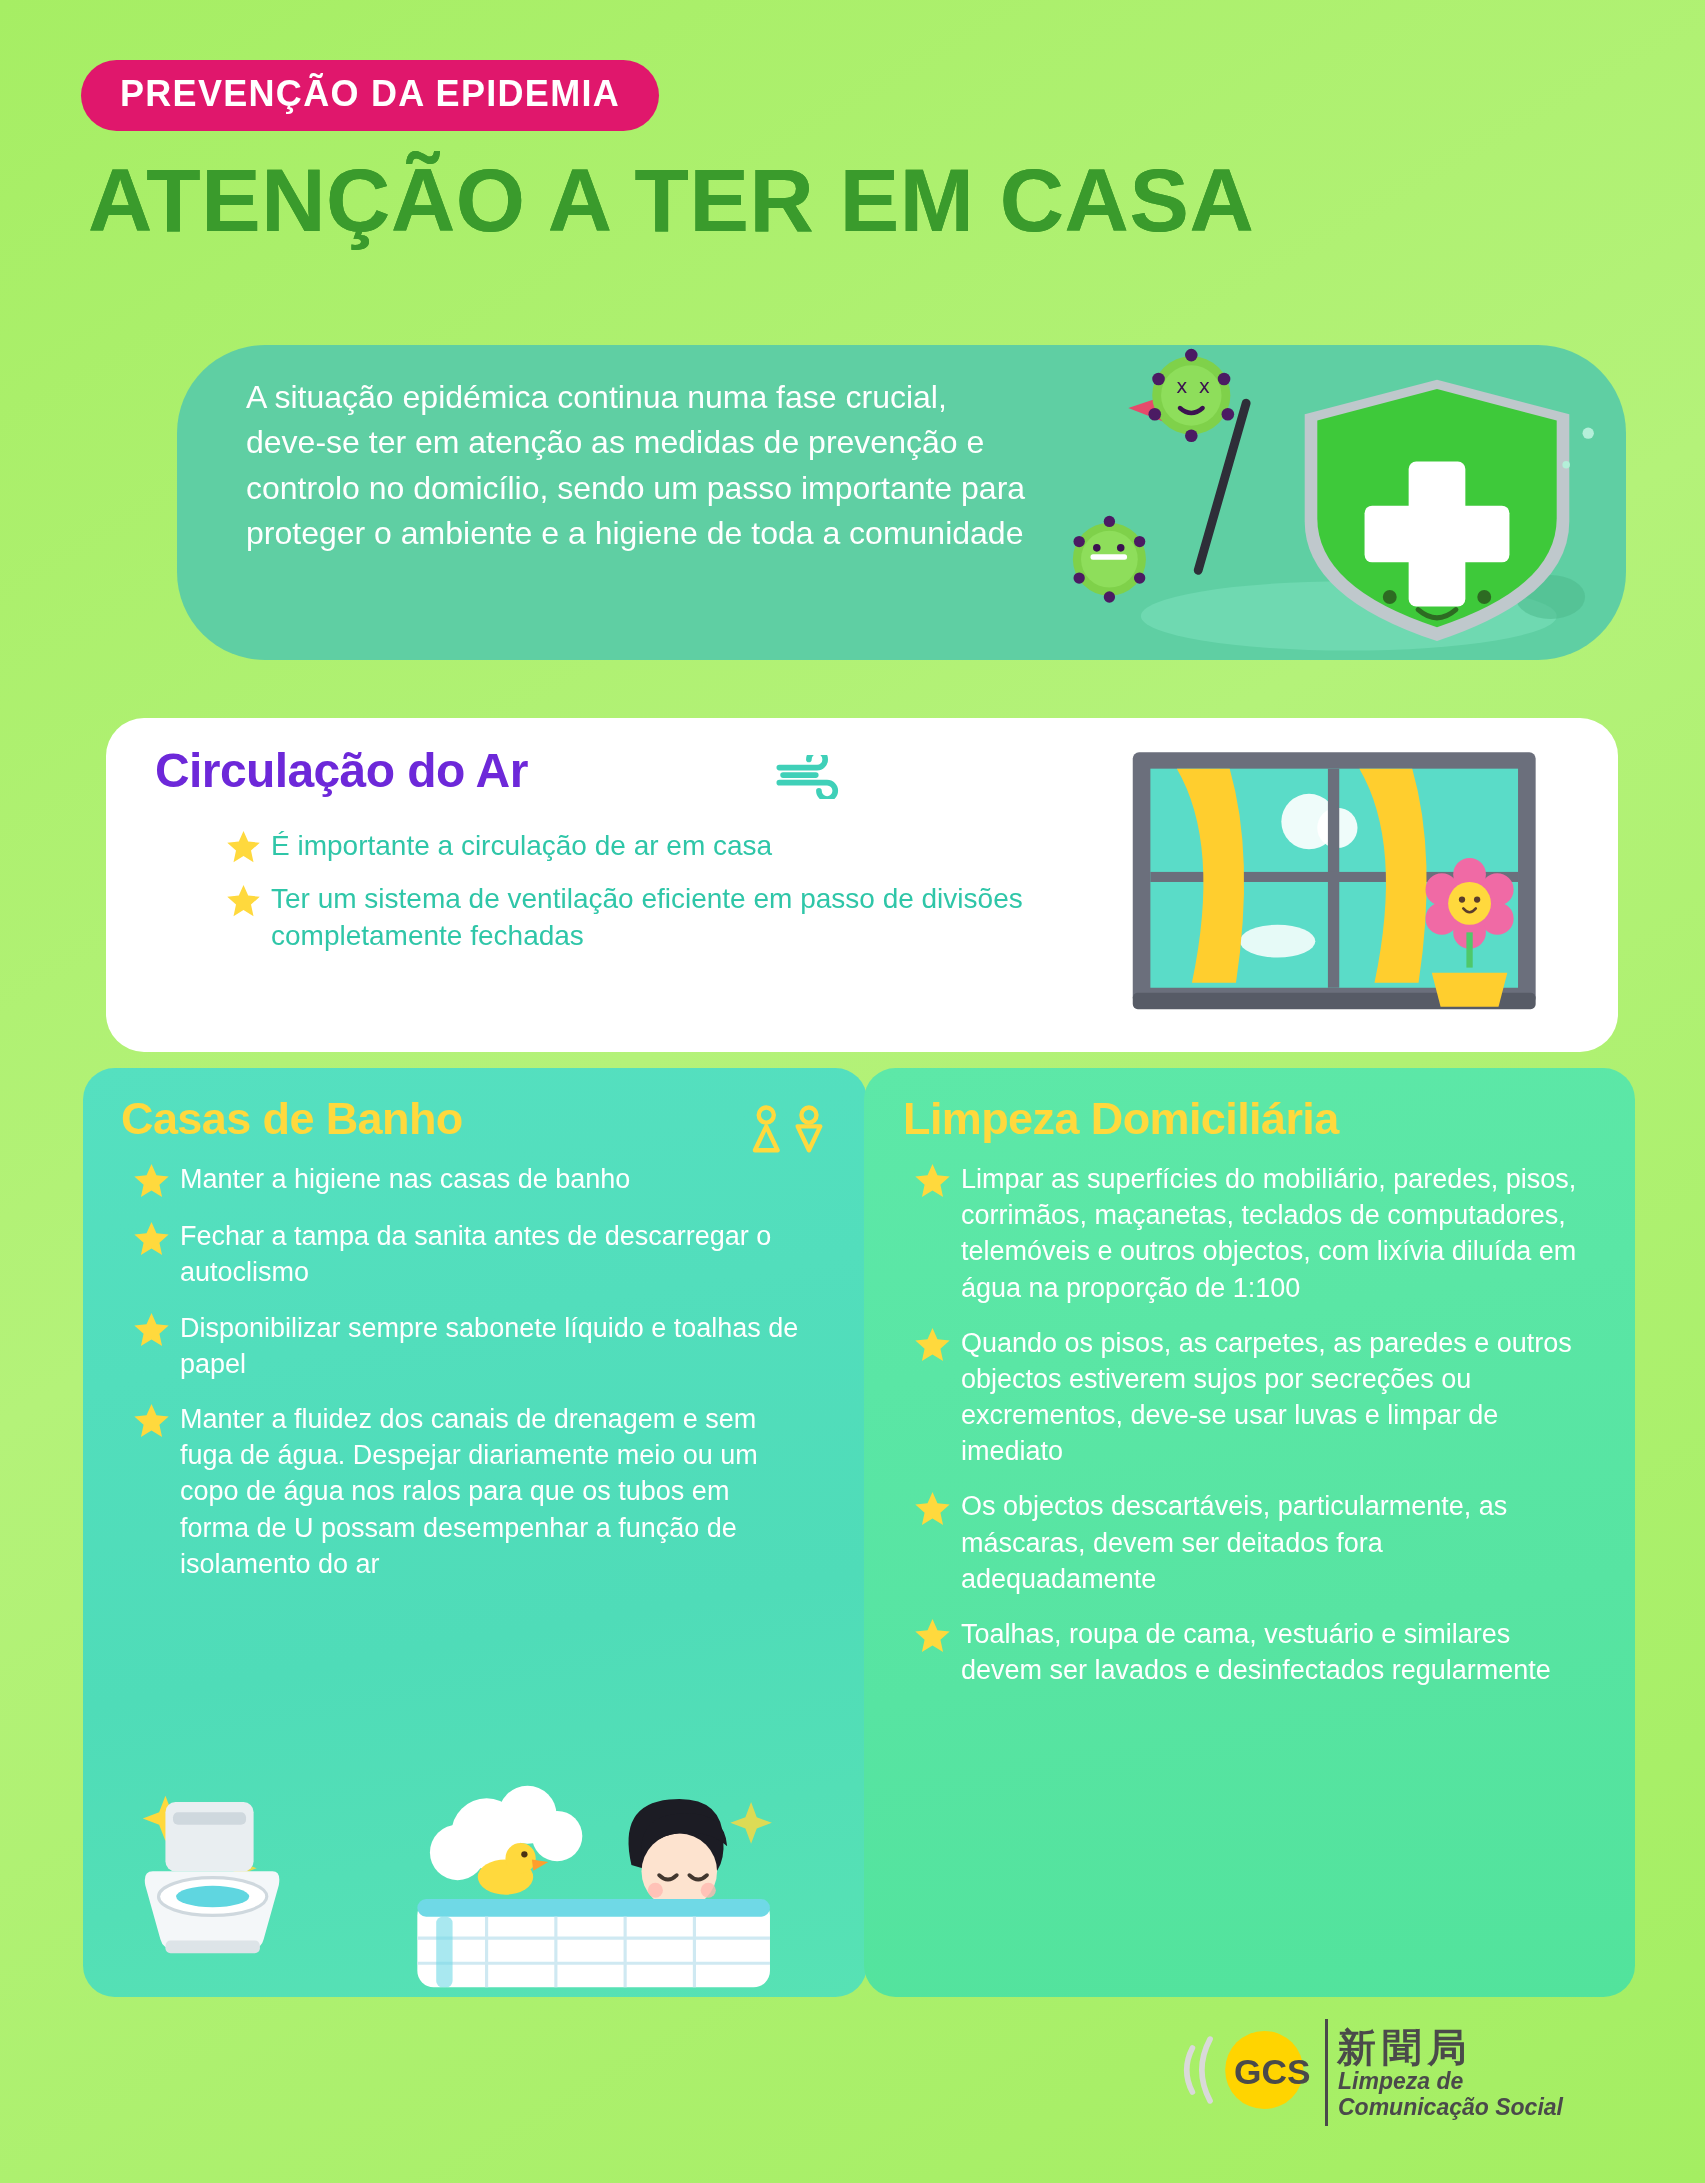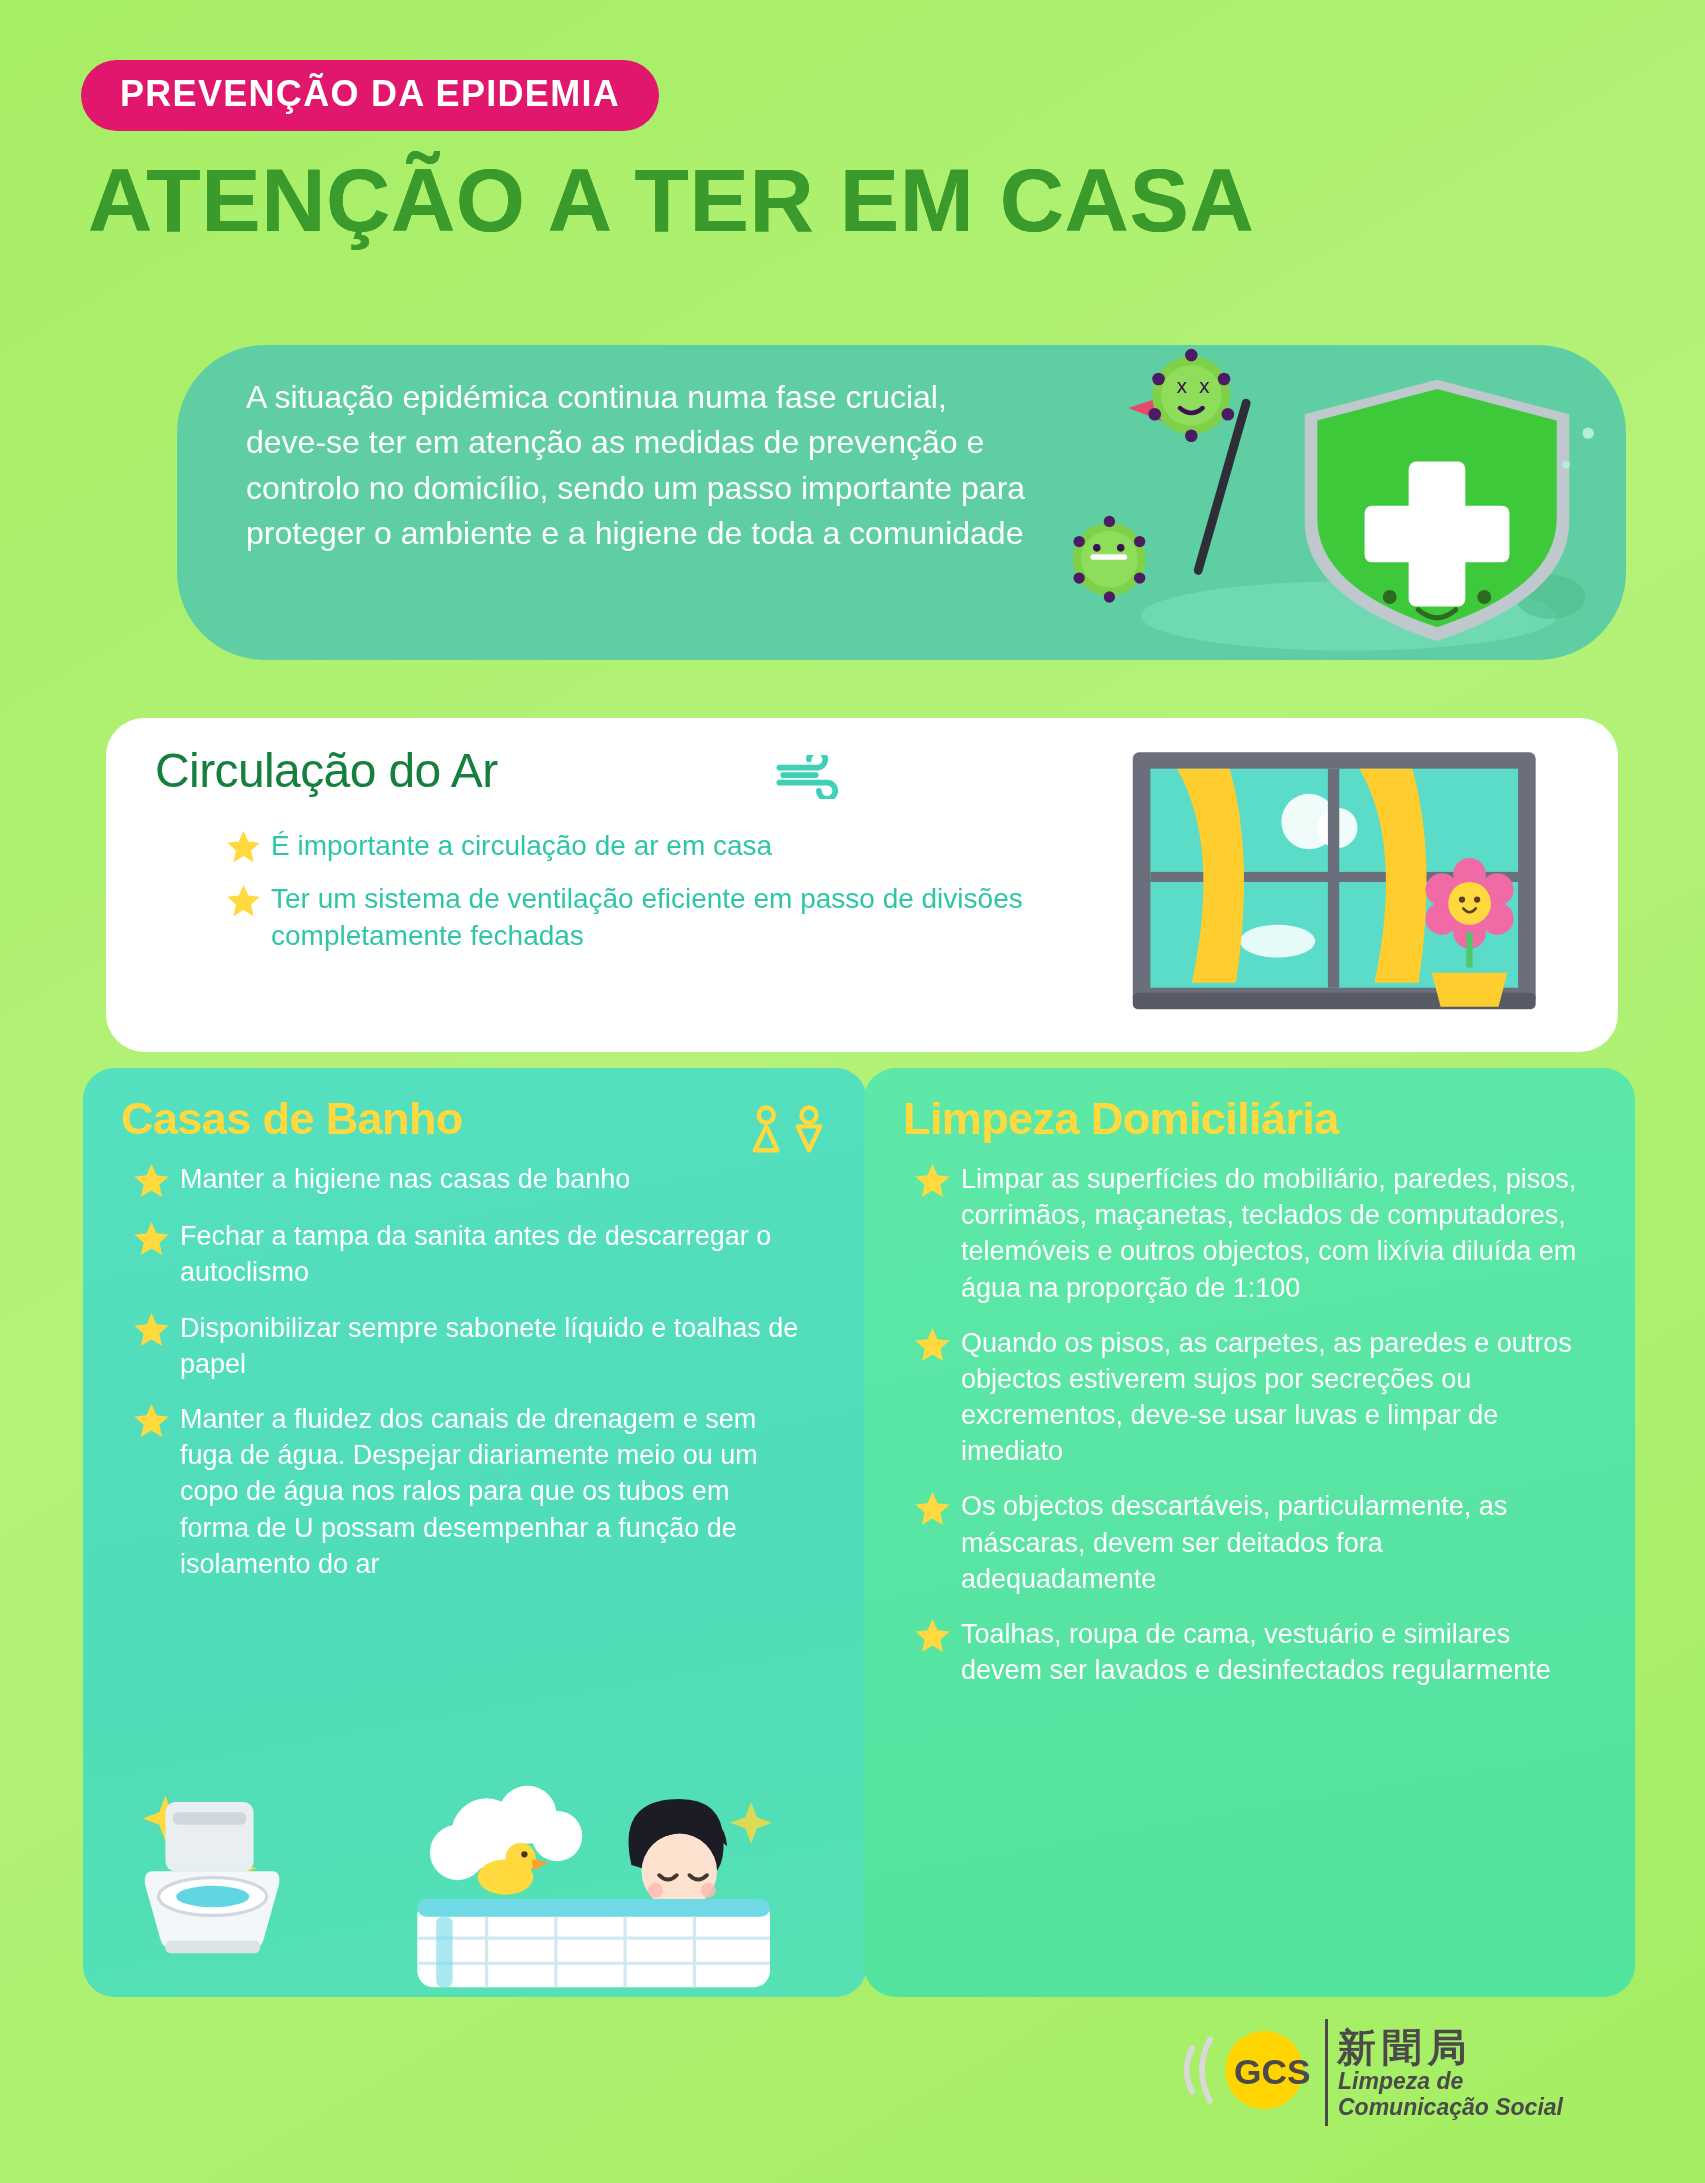--- a/index.html
+++ b/index.html
@@ -84,23 +84,23 @@
     top: 718px;
     width: 1512px;
     height: 334px;
     background: #ffffff;
     border-radius: 38px;
   }
   .air-title {
     position: absolute;
     left: 49px;
     top: 25px;
-    color: #15803d;
+    color: #6d28d9;
     font-size: 48px;
-    font-weight: normal;
+    font-weight: bold;
     letter-spacing: -0.6px;
   }
   .air-wind {
     position: absolute;
     left: 668px;
     top: 37px;
   }
   .bullet-row {
     display: flex;
     align-items: flex-start;

